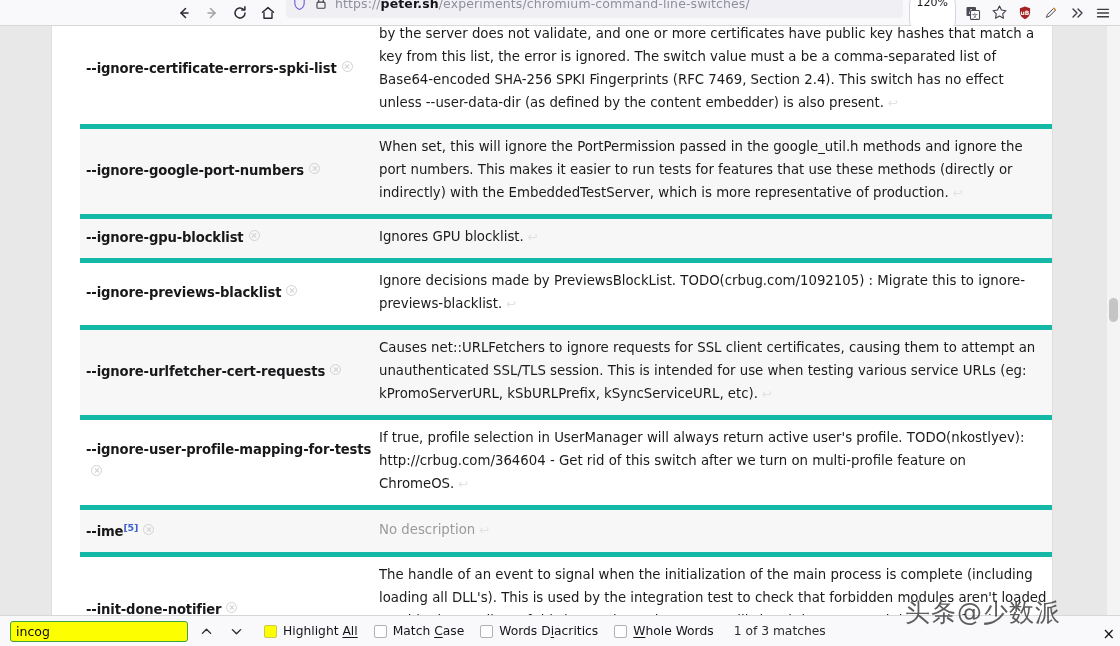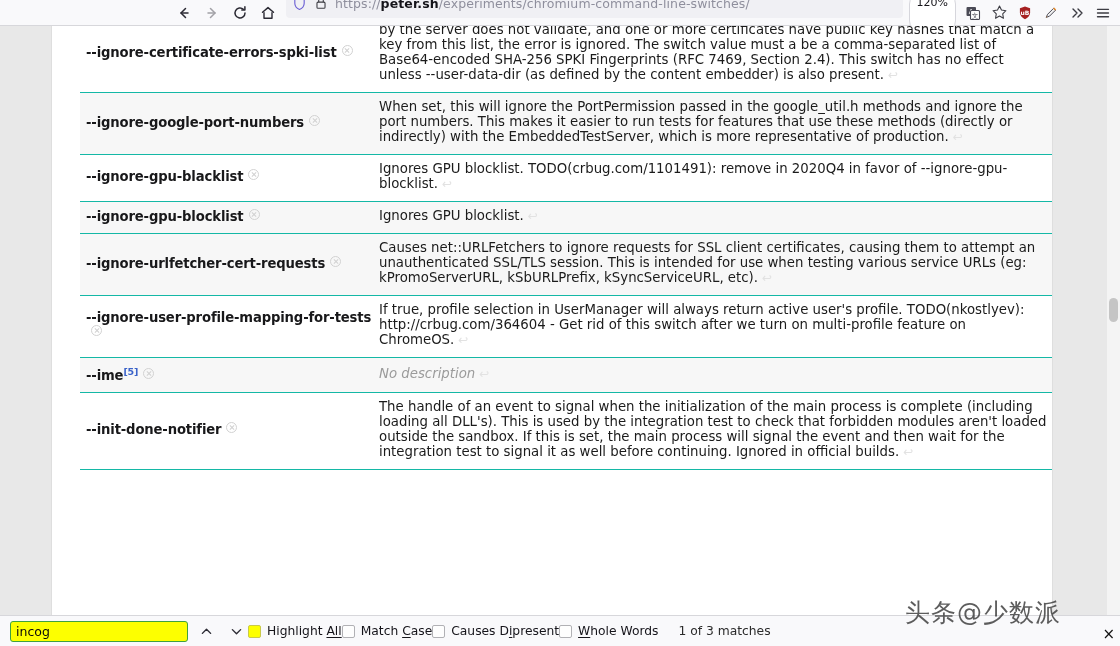--- a/index.html
+++ b/index.html
@@ -85,25 +85,25 @@
     position: absolute; left: 28px; top: -11px;
     width: 972px;
     border-collapse: collapse;
     table-layout: fixed;
   }
   #switch-table tr { background: #ffffff; }
   #switch-table tr.alt { background: #f7f7f7; }
   #switch-table tr.hl { background: #fdff00; }
   #switch-table td {
     border-top: 1px solid #e6e6e6;
-    border-bottom: 1px solid #14b8a6;
+    border-bottom: 5px solid #14b8a6;
     padding: 6px 4px 9px 6px;
     vertical-align: middle;
     font-size: 13.3px;
-    line-height: 15px;
+    line-height: 23px;
     color: #1b1b1b;
   }
   #switch-table td.c-name { width: 290px; }
   #switch-table td.c-desc { width: 682px; padding-left: 9px; color: #1b1b1b; }
 
   .sw-name {
     font-weight: 700;
     font-size: 13.2px;
     color: #18181a;
     letter-spacing: -.15px;
@@ -115,21 +115,21 @@
     border: 1px solid #d2d2d2; border-radius: 50%;
     position: relative; margin-left: 5px; vertical-align: 1px;
   }
   .anchor-x::before, .anchor-x::after {
     content: ""; position: absolute; left: 1.5px; top: 4px;
     width: 6px; height: 1px; background: #d2d2d2;
   }
   .anchor-x::before { transform: rotate(45deg); }
   .anchor-x::after  { transform: rotate(-45deg); }
 
-  .nodesc { color: #9b9b9b; font-style: italic; }
+  .nodesc { color: #9b9b9b; }
   .ret { color: #e2e2e2; font-size: 12px; margin-left: 4px; }
 
   mark.found {
     background: #19c21a; color: #000; padding: 0 1px;
     border-radius: 1px;
   }
   tr.hl td { background: #fdff00; }
 
   
   #findbar {
@@ -158,21 +158,21 @@
     outline: none;
   }
   .find-arrow {
     position: relative; z-index: 2;
     width: 24px; height: 24px; flex: none; margin-left: 6px;
     display: flex; align-items: center; justify-content: center;
   }
   .find-check {
     position: relative; z-index: 2;
     display: flex; align-items: center; flex: none;
-    font-size: 12.3px; color: #15141a; justify-content: center;
+    margin-left: 16px; font-size: 12.3px; color: #15141a; justify-content: center;
   }
   .find-check .box {
     width: 13px; height: 13px; flex: none;
     border: 1px solid #b1b1b5; border-radius: 2px;
     background: #fefefe; margin-right: 6px;
   }
   .find-check.on .box { background: #fdff00; border-color: #c9c94a; }
   .find-check u { text-decoration: underline; text-underline-offset: 2px; }
   #match-count {
     position: relative; z-index: 2;
@@ -290,28 +290,28 @@
     <table id="switch-table">
       <tbody id="switch-tbody">
           <tr>
             <td class="c-name"><span class="sw-name">--ignore-certificate-errors-spki-list</span><span class="anchor-x"></span></td>
             <td class="c-desc"><span>by the server does not validate, and one or more certificates have public key hashes that match a key from this list, the error is ignored. The switch value must a be a comma-separated list of Base64-encoded SHA-256 SPKI Fingerprints (RFC 7469, Section 2.4). This switch has no effect unless --user-data-dir (as defined by the content embedder) is also present.</span><span class="ret">↩</span></td>
           </tr>
           <tr class="alt">
             <td class="c-name"><span class="sw-name">--ignore-google-port-numbers</span><span class="anchor-x"></span></td>
             <td class="c-desc"><span>When set, this will ignore the PortPermission passed in the google_util.h methods and ignore the port numbers. This makes it easier to run tests for features that use these methods (directly or indirectly) with the EmbeddedTestServer, which is more representative of production.</span><span class="ret">↩</span></td>
           </tr>
-          <tr>
-            <td class="c-name"><span class="sw-name">--ignore-gpu-blacklist</span><span class="anchor-x"></span></td>
-            <td class="c-desc"><span>Ignores GPU blocklist. TODO(crbug.com/1101491): remove in 2020Q4 in favor of --ignore-gpu-blocklist.</span><span class="ret">↩</span></td>
-          </tr>
           <tr class="alt">
             <td class="c-name"><span class="sw-name">--ignore-gpu-blocklist</span><span class="anchor-x"></span></td>
             <td class="c-desc"><span>Ignores GPU blocklist.</span><span class="ret">↩</span></td>
           </tr>
+          <tr>
+            <td class="c-name"><span class="sw-name">--ignore-previews-blacklist</span><span class="anchor-x"></span></td>
+            <td class="c-desc"><span>Ignore decisions made by PreviewsBlockList. TODO(crbug.com/1092105) : Migrate this to ignore-previews-blacklist.</span><span class="ret">↩</span></td>
+          </tr>
           <tr class="alt">
             <td class="c-name"><span class="sw-name">--ignore-urlfetcher-cert-requests</span><span class="anchor-x"></span></td>
             <td class="c-desc"><span>Causes net::URLFetchers to ignore requests for SSL client certificates, causing them to attempt an unauthenticated SSL/TLS session. This is intended for use when testing various service URLs (eg: kPromoServerURL, kSbURLPrefix, kSyncServiceURL, etc).</span><span class="ret">↩</span></td>
           </tr>
           <tr>
             <td class="c-name"><span class="sw-name">--ignore-user-profile-mapping-for-tests</span><span class="anchor-x"></span></td>
             <td class="c-desc"><span>If true, profile selection in UserManager will always return active user's profile. TODO(nkostlyev): http://crbug.com/364604 - Get rid of this switch after we turn on multi-profile feature on ChromeOS.</span><span class="ret">↩</span></td>
           </tr>
           <tr class="alt">
             <td class="c-name"><span class="sw-name">--ime<sup class="fnote">[5]</sup></span><span class="anchor-x"></span></td>
@@ -350,21 +350,21 @@
     <span><span>Highlight </span><u>All</u></span>
   </div>
 
   <div class="find-check">
     <span class="box"></span>
     <span><span>Match </span><u>C</u><span>ase</span></span>
   </div>
 
   <div class="find-check">
     <span class="box"></span>
-    <span><span>Causes D</span><u>i</u><span>present</span></span>
+    <span><span>Words D</span><u>i</u><span>acritics</span></span>
   </div>
 
   <div class="find-check">
     <span class="box"></span>
     <span><u>W</u><span>hole Words</span></span>
   </div>
 
   <div id="match-count">1 of 3 matches</div>
 </div>
 

